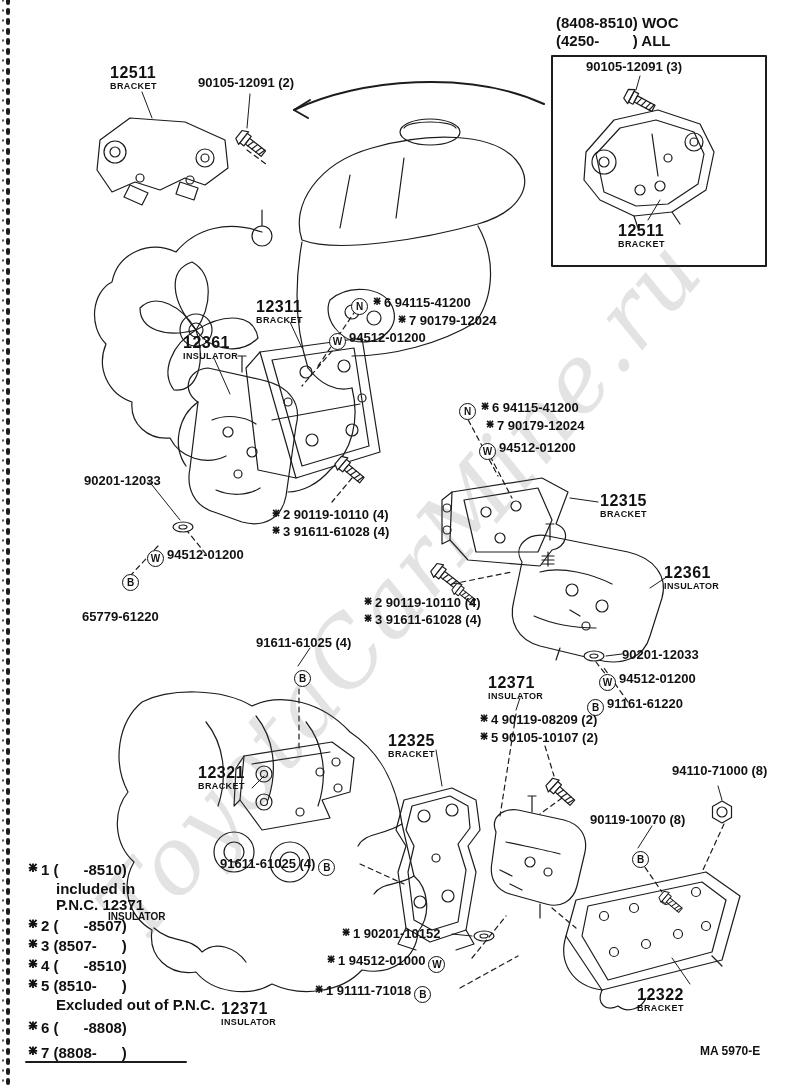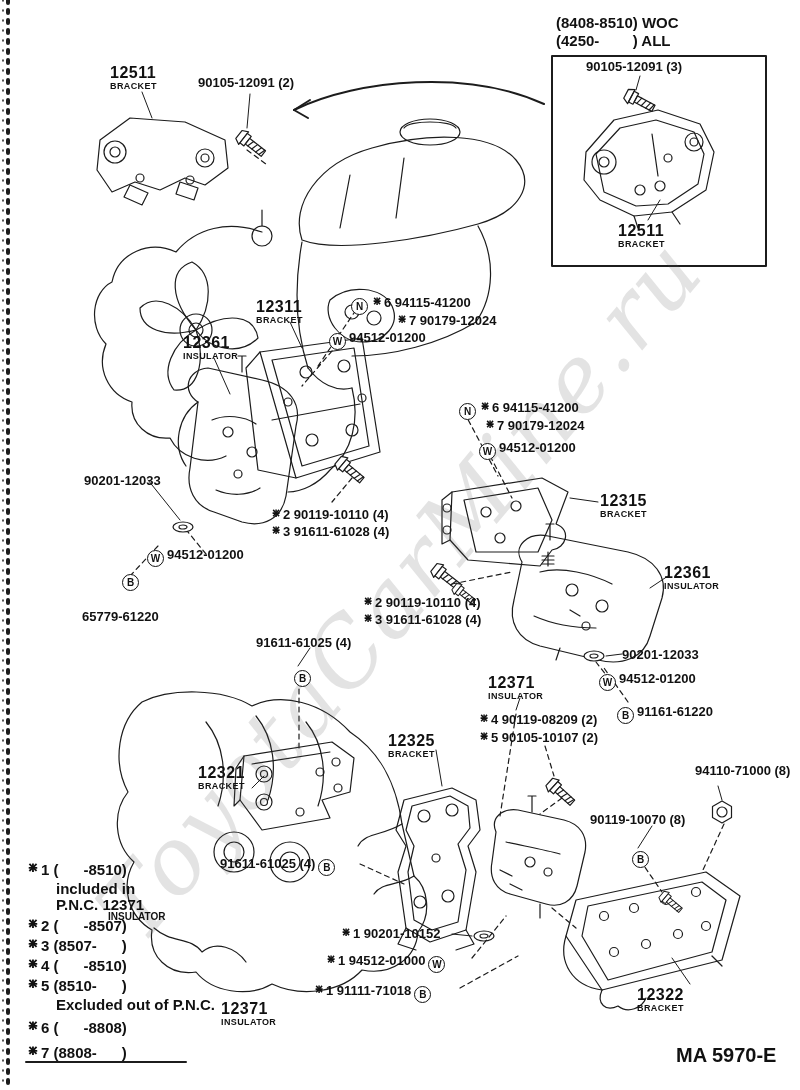--- a/index.html
+++ b/index.html
@@ -19,21 +19,21 @@
   .xm{display:inline-block;position:relative;width:12px;height:13px;vertical-align:-1px;margin-right:1px;}
   .xm i{position:absolute;left:0;top:0;width:12px;height:13px;line-height:13px;text-align:center;
         font-style:normal;font-weight:900;font-size:14px;}
   .legend .xm{width:14px;height:16px;}
   .legend .xm i{width:14px;height:16px;line-height:16px;font-size:17px;}
   #watermark{position:absolute;left:400px;top:590px;transform:translate(-50%,-50%) rotate(-50deg);
         font-family:"DejaVu Serif",serif;font-style:italic;font-size:92px;white-space:nowrap;
         color:rgba(90,90,90,.17);letter-spacing:2px;pointer-events:none;}
   #inset-h1,#inset-h2{position:absolute;left:556px;font-size:15px;font-weight:bold;white-space:pre;text-align:center;}
   #inset-h1{top:14px;}  #inset-h2{top:32px;}
-  #doc-code{position:absolute;left:676px;top:1044px;font-size:20px;font-weight:bold;}
+  #doc-code{position:absolute;left:700px;top:1044px;font-size:12px;font-weight:bold;}
 </style>
 </head>
 <body>
 
 <div id="page">
 
   <svg id="art" width="800" height="1090" viewBox="0 0 800 1090" stroke="#1c1c1c" fill="none" stroke-width="1.2" stroke-linejoin="round" stroke-linecap="round">
     <defs>
       <g id="bolt">
         <path d="M-9,-5 L-3,-8 L-3,8 L-9,5 Z"></path>
@@ -280,29 +280,29 @@
       <div class="lbl pn" style="left: 270px; top: 507px;"><span class="xm"><i>+</i><i>×</i></span>2 90119-10110 (4)</div>
       <div class="lbl pn" style="left: 270px; top: 524px;"><span class="xm"><i>+</i><i>×</i></span>3 91611-61028 (4)</div>
       <div class="lbl pn" style="left: 144px; top: 548px;"><span class="circ">W</span>94512-01200</div>
       <div class="lbl pn" style="left: 119px; top: 572px;"><span class="circ">B</span></div>
       <div class="lbl pn" style="left: 82px; top: 610px;">65779-61220</div>
       <div class="lbl name" style="left: 664px; top: 564px;">12361<div class="sub">INSULATOR</div></div>
       <div class="lbl pn" style="left: 362px; top: 595px;"><span class="xm"><i>+</i><i>×</i></span>2 90119-10110 (4)</div>
       <div class="lbl pn" style="left: 362px; top: 612px;"><span class="xm"><i>+</i><i>×</i></span>3 91611-61028 (4)</div>
       <div class="lbl pn" style="left: 622px; top: 648px;">90201-12033</div>
       <div class="lbl pn" style="left: 596px; top: 672px;"><span class="circ">W</span>94512-01200</div>
-      <div class="lbl pn" style="left: 614px; top: 697px; margin-top: 8px;"><span class="circ">B</span>91161-61220</div>
+      <div class="lbl pn" style="left: 584px; top: 697px;"><span class="circ">B</span>91161-61220</div>
       <div class="lbl pn" style="left: 256px; top: 636px;">91611-61025 (4)</div>
       <div class="lbl pn" style="left: 291px; top: 668px;"><span class="circ">B</span></div>
       <div class="lbl name" style="left: 488px; top: 674px;">12371<div class="sub">INSULATOR</div></div>
       <div class="lbl pn" style="left: 478px; top: 712px;"><span class="xm"><i>+</i><i>×</i></span>4 90119-08209 (2)</div>
       <div class="lbl pn" style="left: 478px; top: 730px;"><span class="xm"><i>+</i><i>×</i></span>5 90105-10107 (2)</div>
       <div class="lbl name" style="left: 388px; top: 732px;">12325<div class="sub">BRACKET</div></div>
       <div class="lbl name" style="left: 198px; top: 764px;">12321<div class="sub">BRACKET</div></div>
-      <div class="lbl pn" style="left: 695px; top: 764px;">94110-71000 (8)</div>
+      <div class="lbl pn" style="left: 672px; top: 764px;">94110-71000 (8)</div>
       <div class="lbl pn" style="left: 590px; top: 813px;">90119-10070 (8)</div>
       <div class="lbl pn" style="left: 629px; top: 849px;"><span class="circ">B</span></div>
       <div class="lbl pn" style="left: 220px; top: 857px;">91611-61025 (4)<span class="circ">B</span></div>
       <div class="lbl pn" style="left: 340px; top: 926px;"><span class="xm"><i>+</i><i>×</i></span>1 90201-10152</div>
       <div class="lbl pn" style="left: 325px; top: 953px;"><span class="xm"><i>+</i><i>×</i></span>1 94512-01000<span class="circ">W</span></div>
       <div class="lbl pn" style="left: 313px; top: 983px;"><span class="xm"><i>+</i><i>×</i></span>1 91111-71018<span class="circ">B</span></div>
       <div class="lbl name" style="left: 637px; top: 986px;">12322<div class="sub">BRACKET</div></div>
       <div class="lbl legend" style="left: 26px; top: 860px;"><span class="xm"><i>+</i><i>×</i></span>1 (      -8510)</div>
       <div class="lbl legend" style="left: 56px; top: 880px;">included in</div>
       <div class="lbl legend" style="left: 56px; top: 896px;">P.N.C. 12371<div class="sub">INSULATOR</div></div>

